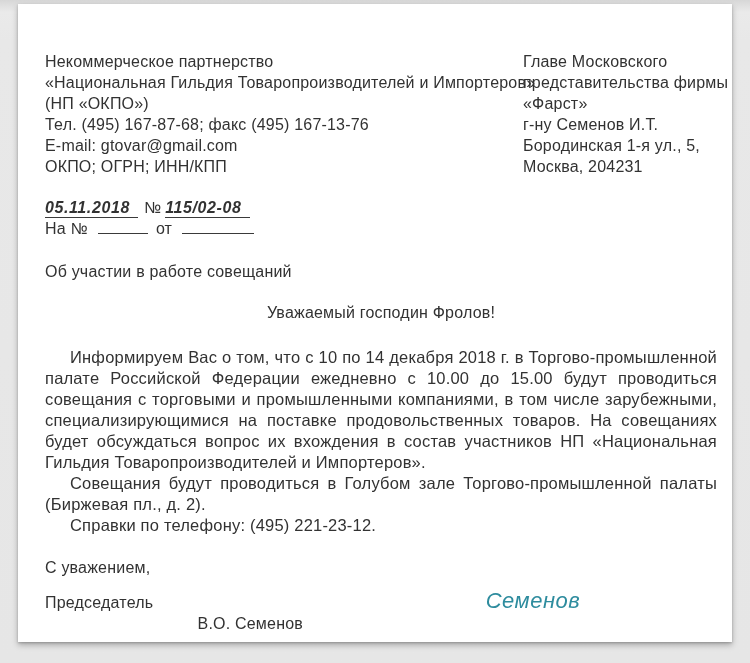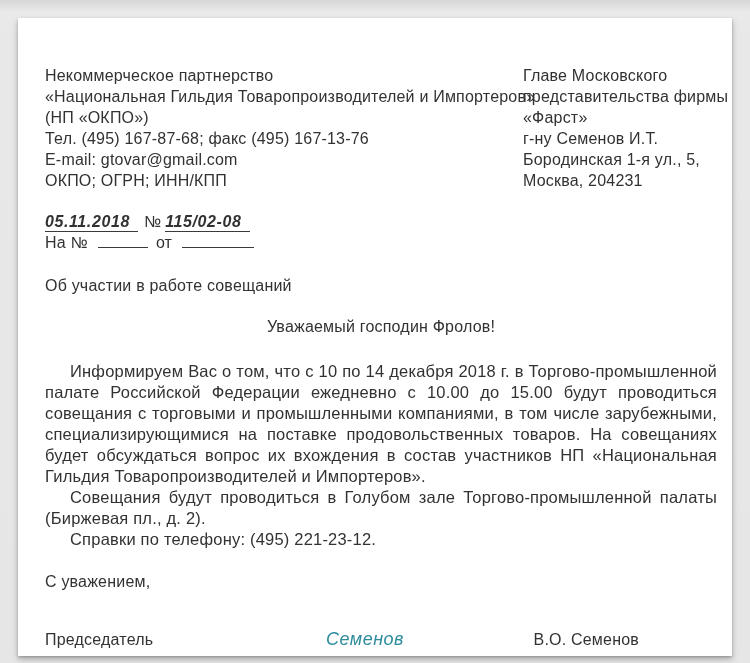--- a/index.html
+++ b/index.html
@@ -8,21 +8,21 @@
     font-family: "Liberation Sans", "DejaVu Sans", sans-serif;
     overflow: hidden;
   }
   .canvas {
     position: relative;
     width: 750px; height: 663px;
     background: linear-gradient(#d7d7d7 0px, #eaeaea 12px, #e8e8e8 40px, #e6e6e6 100%);
   }
   .page {
     position: absolute;
-    left: 18px; top: 18px;
+    left: 18px; top: 4px;
     width: 714px; height: 638px;
     box-sizing: border-box;
     background: #ffffff;
     box-shadow: 0 3px 6px rgba(0,0,0,0.28), 0 1px 2px rgba(0,0,0,0.18);
     padding: 47px 15px 0 27px;
     color: #323232;
     font-size: 16px;
     line-height: 21px;
     letter-spacing: 0.2px;
   }
@@ -59,30 +59,30 @@
   .body-block { margin-top: 24px; }
   .body-block p {
     margin: 0;
     text-align: justify;
     text-indent: 25px;
     font-size: 16.5px;
     line-height: 21px;
   }
   .closing-line { margin-top: 21px; }
   .signature-row {
-    margin-top: 37px;
+    margin-top: 12px;
     display: grid;
-    grid-template-columns: 1fr 1fr 1fr;
+    grid-template-columns: 1fr 1fr;
     align-items: baseline;
   }
   .sig-position { text-align: left; }
   .sig-autograph {
     text-align: center;
     font-style: italic;
-    font-size: 18px;
+    font-size: 22px;
     letter-spacing: 0.5px;
     transform: translateX(-16px);
   }
   .sig-name { text-align: right; padding-right: 78px; white-space: nowrap; }
 </style>
 </head>
 <body>
 
 <div class="canvas">
   <div class="page">

